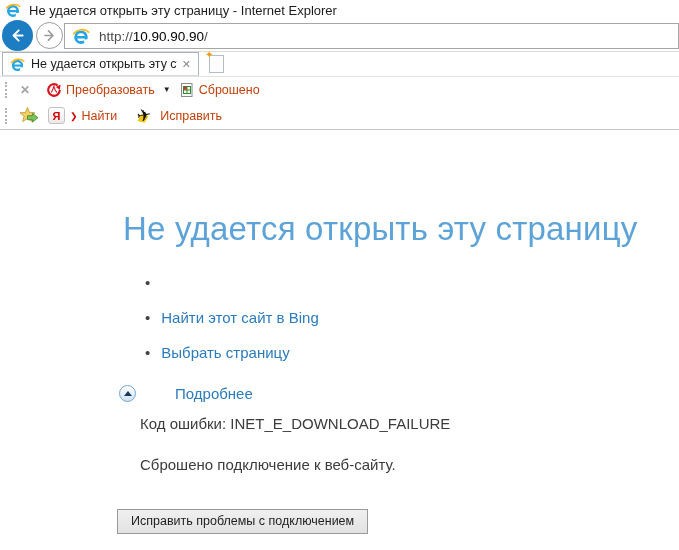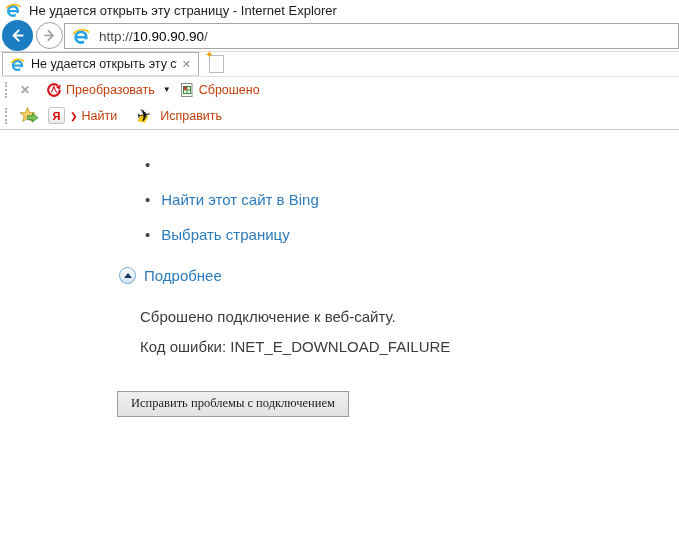--- a/index.html
+++ b/index.html
@@ -61,37 +61,37 @@
   .plane-accent { position: absolute; left: 2px; bottom: 3px; width: 8px; height: 7px; background: #f6c700; transform: skew(-18deg) rotate(14deg); }
   .plane-glyph { position: absolute; left: 0; top: -1px; font-size: 17px; color: #141414; transform: rotate(-10deg); }
 
   
   .content { padding-left: 119px; background: #fff; }
   .err-heading { margin: 80px 0 0 4px; font-size: 33px; font-weight: 200; color: #5da3d8; letter-spacing: 0.2px; white-space: nowrap; }
   .err-list { list-style: none; margin-top: 25px; padding-left: 26px; }
   .err-list li { display: flex; font-size: 15px; color: #3c3c3c; margin-bottom: 15px; line-height: 20px; }
   .err-list .dot { color: #444; margin-right: 11px; }
   .err-list .link { color: #2b7bbd; cursor: pointer; }
-  .details-toggle { margin: 22px 0 0 0; display: flex; align-items: center; }
+  .details-toggle { margin: 22px 0 0 0; display: flex; align-items: center; gap: 31px; }
   .circle-icon {
     width: 17px; height: 17px; border-radius: 50%;
     border: 1px solid #70a7d2; background: linear-gradient(#ffffff, #cfe2f2);
     position: relative; flex: none;
   }
   .circle-icon::after {
     content: ""; position: absolute; left: 3.5px; top: 5px;
     border-left: 4px solid transparent; border-right: 4px solid transparent;
     border-bottom: 5px solid #16395c;
   }
   .details-toggle .toggle-label { font-size: 15px; color: #2b7bbd; margin-left: 8px; cursor: pointer; }
   .detail-p { margin: 24px 0 0 21px; font-size: 15px; color: #3c3c3c; }
   .detail-p.code { margin-top: 13px; }
   .fix-btn {
     margin: 36px 0 0 -2px; display: inline-block;
-    font-family: Liberation Serif, serif; font-size: 12.5px; color: #1e1e1e;
+    font-family: Liberation Sans, sans-serif; font-size: 12.5px; color: #1e1e1e;
     background: linear-gradient(#f0f0f0, #e2e2e2);
     border: 1px solid #9a9a9a; padding: 4px 13px 5px; cursor: default;
   }
 
   svg { display: block; }
 </style>
 </head>
 <body>
 
 <div class="titlebar">
@@ -199,37 +199,38 @@
   <div class="cmd-item m-l-20">
     <span class="plane-wrap">
       <span class="plane-accent"></span>
       <span class="plane-glyph">✈</span>
     </span>
     <span class="cmd-label">Исправить</span>
   </div>
 </div>
 
 <div class="content">
+  <h1 class="err-heading">Не удается открыть эту страницу</h1>
 
   <ul class="err-list">
     <li>
       <span class="dot">•</span>
     </li>
     <li>
       <span class="dot">•</span>
       <span class="link">Найти этот сайт в Bing</span>
     </li>
     <li>
       <span class="dot">•</span>
       <span class="link">Выбрать страницу</span>
     </li>
   </ul>
 
   <div class="details-toggle">
     <span class="circle-icon"></span>
     <span class="toggle-label">Подробнее</span>
   </div>
 
+  <p class="detail-p code">Код ошибки: INET_E_DOWNLOAD_FAILURE</p>
   <p class="detail-p">Сброшено подключение к веб-сайту.</p>
-  <p class="detail-p code">Код ошибки: INET_E_DOWNLOAD_FAILURE</p>
 
   <button class="fix-btn">Исправить проблемы с подключением</button>
 </div>
 
 </body></html>

